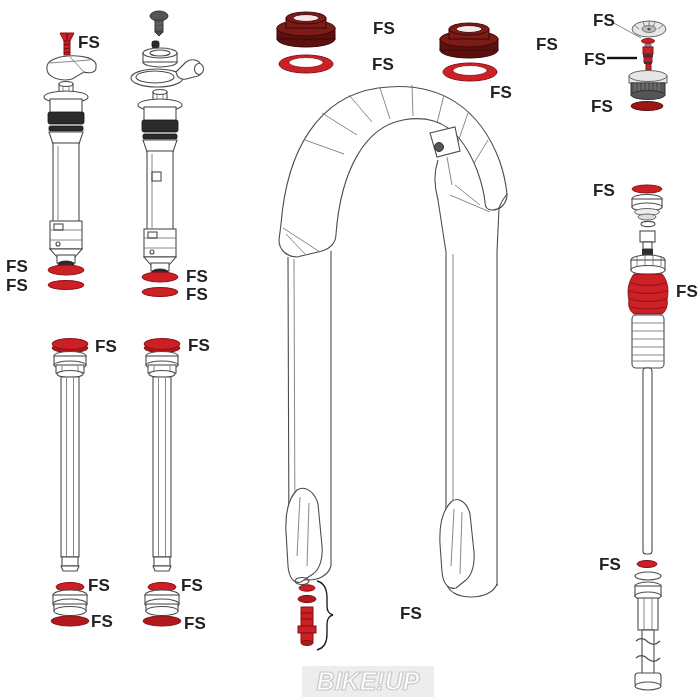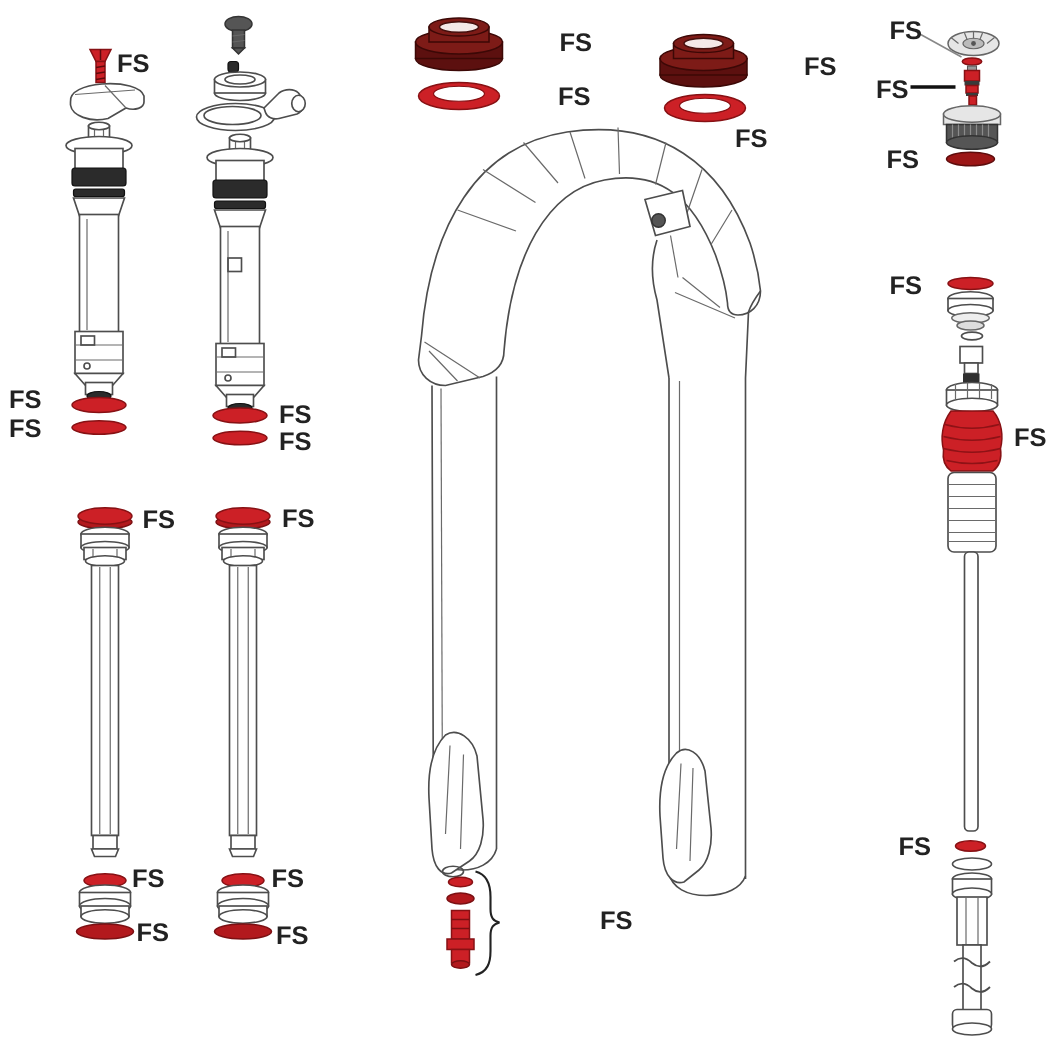--- a/index.html
+++ b/index.html
@@ -303,14 +303,15 @@
     <text class="fs" x="400" y="619">FS</text>
     <text class="fs" x="593" y="26">FS</text>
     <text class="fs" x="584" y="65">FS</text>
     <text class="fs" x="591" y="112">FS</text>
     <text class="fs" x="593" y="196">FS</text>
     <text class="fs" x="676" y="297">FS</text>
     <text class="fs" x="599" y="570">FS</text>
   </g>
 </svg>
 
+<div id="watermark">BIKE!UP</div>
 
 </div>
 
 </body></html>

